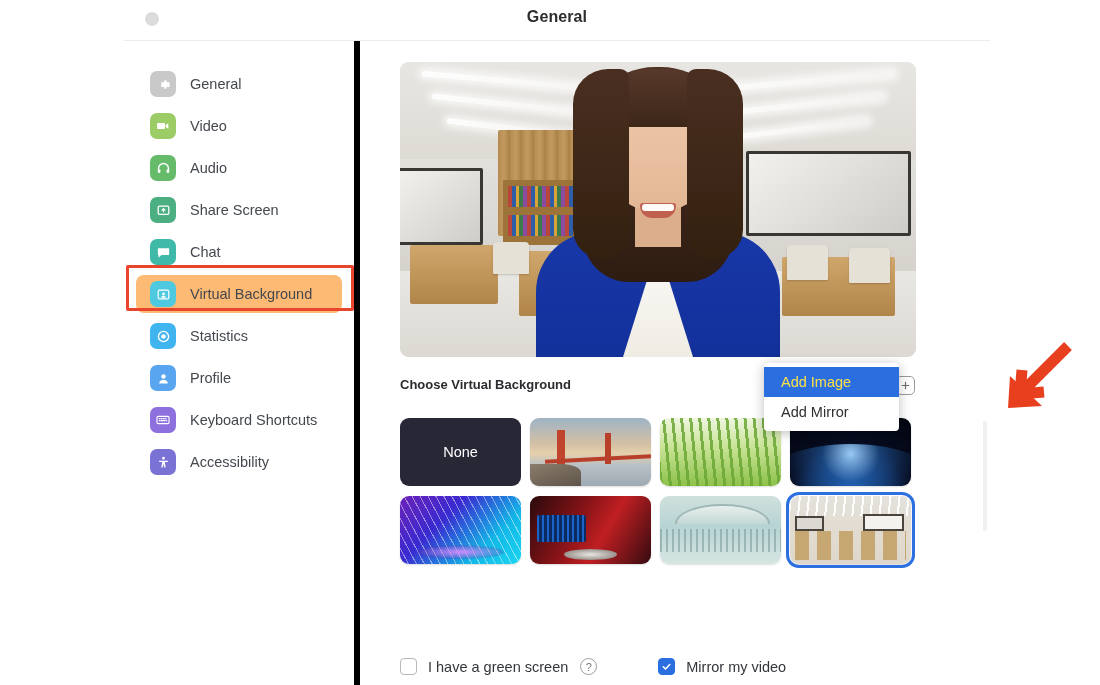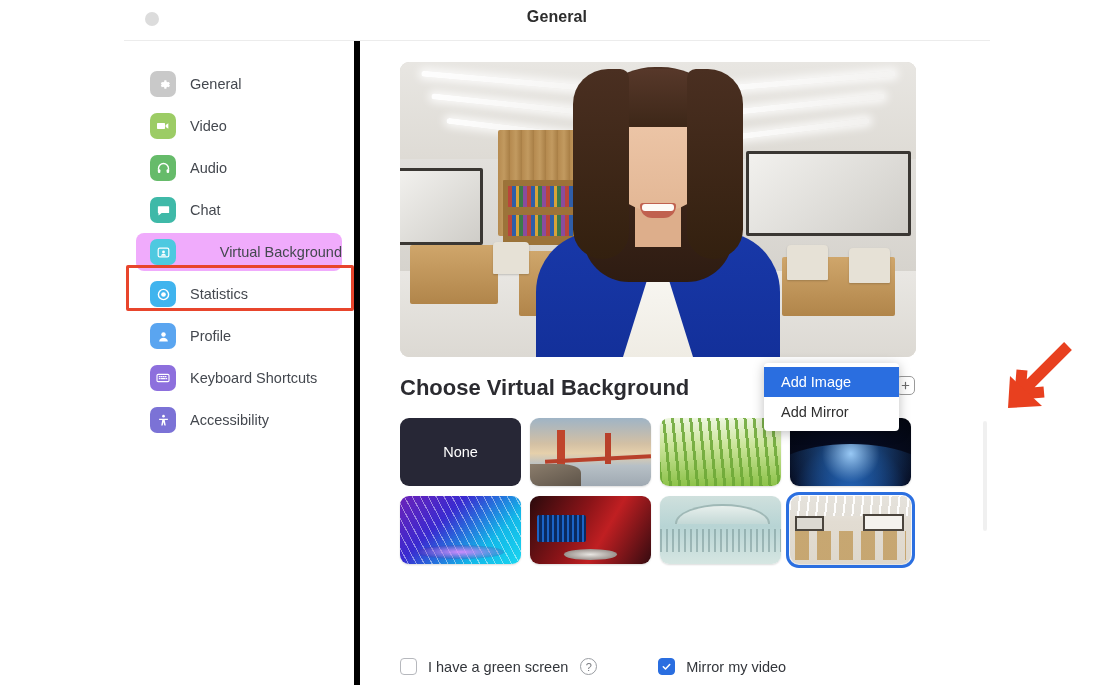--- a/index.html
+++ b/index.html
@@ -75,22 +75,21 @@
   .nav-item {
     display: flex;
     align-items: center;
     height: 38px;
     margin: 4px 12px;
     padding-left: 14px;
     border-radius: 8px;
     cursor: pointer;
   }
   .nav-item.active {
-    background: #f0abfc;
-    justify-content: space-between;
+    background: #fdba74;
   }
 
   .nav-icon {
     width: 26px;
     height: 26px;
     border-radius: 7px;
     display: flex;
     align-items: center;
     justify-content: center;
     flex: 0 0 auto;
@@ -241,21 +240,21 @@
     clip-path: polygon(50% 0, 100% 100%, 0 100%);
   }
 
   
   #section-row {
     position: relative;
     margin-top: 18px;
     height: 26px;
   }
   #section-title {
-    font-size: 22px;
+    font-size: 13px;
     font-weight: bold;
     color: #2b2b30;
   }
   #add-button {
     position: absolute;
     right: 49px;
     top: 1px;
     width: 19px;
     height: 19px;
     border: 1.4px solid #9a9a9a;
@@ -411,21 +410,21 @@
     height: 30px;
     line-height: 30px;
     padding-left: 17px;
     font-size: 14.5px;
     color: #2f2f2f;
     cursor: pointer;
     white-space: nowrap;
   }
   .menu-item.highlighted {
     background: #2a6ee0;
-    color: #ffffff;
+    color: #fde047;
   }
 
   
   #red-arrow {
     position: absolute;
     left: 986px;
     top: 340px;
     width: 90px;
     height: 90px;
     z-index: 60;
@@ -519,20 +518,29 @@
         <span class="nav-icon" style="background:#66bb6a">
           <svg width="15" height="15" viewBox="0 0 24 24" fill="none" stroke="#fff" stroke-width="2.2">
               <path d="M4 14v-2a8 8 0 0116 0v2"></path>
               <rect x="3" y="13" width="4" height="6" rx="1.6" fill="#fff" stroke="none"></rect>
               <rect x="17" y="13" width="4" height="6" rx="1.6" fill="#fff" stroke="none"></rect>
             </svg>
         </span>
         <span class="nav-label">Audio</span>
       </div>
 
+      <div class="nav-item">
+        <span class="nav-icon" style="background:#4caf82">
+          <svg width="15" height="15" viewBox="0 0 24 24" fill="none" stroke="#fff" stroke-width="2">
+              <rect x="3.5" y="5" width="17" height="13" rx="2"></rect>
+              <path d="M12 14V9m0 0l-2.4 2.4M12 9l2.4 2.4" stroke-linecap="round"></path>
+            </svg>
+        </span>
+        <span class="nav-label">Share Screen</span>
+      </div>
 
       <div class="nav-item">
         <span class="nav-icon" style="background:#3fb9a8">
           <svg width="15" height="15" viewBox="0 0 24 24" fill="#fff">
               <path d="M4 5h16a1 1 0 011 1v9a1 1 0 01-1 1H9l-5 4v-4a1 1 0 01-1-1V6a1 1 0 011-1z"></path>
             </svg>
         </span>
         <span class="nav-label">Chat</span>
       </div>
 

